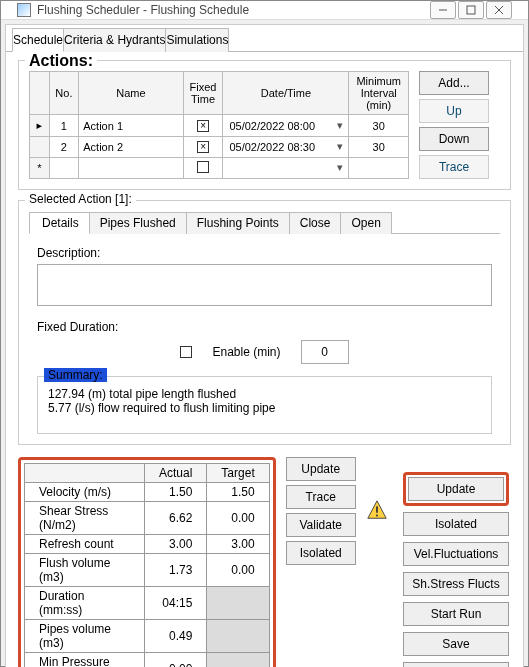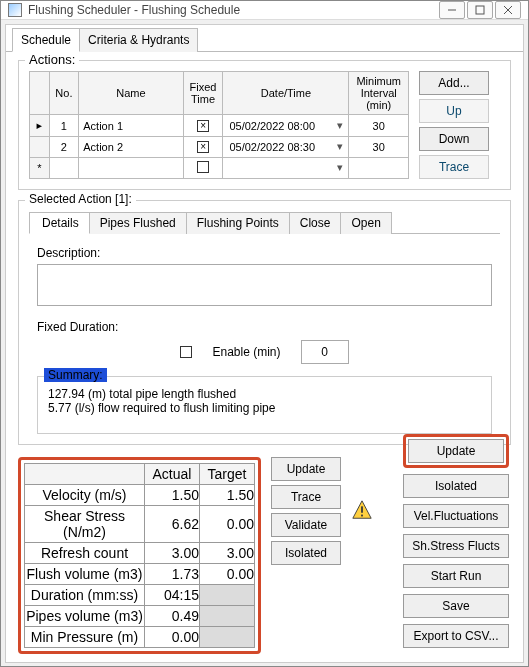--- a/index.html
+++ b/index.html
@@ -20,21 +20,21 @@
     background: #f0f0f0;
     display: flex;
     flex-direction: column;
   }
   .titlebar {
     height: 28px;
     background: #fff;
     border-bottom: 1px solid #ddd;
     display: flex;
     align-items: center;
-    padding: 0 7px;
+    padding: 0 16px;
   }
   .titlebar-icon {
     width: 14px; height: 14px;
     border: 1px solid #777;
     background: linear-gradient(135deg,#9cf,#fff);
     margin-right: 6px;
   }
   .titlebar-text { flex: 1; color: #444; font-size: 12px;}
   .win-btns { display: flex; gap: 2px; }
   .win-btn {
@@ -54,21 +54,21 @@
     flex-direction: column;
     position: relative;
   }
   .tabstrip {
     display: flex;
     border-bottom: 1px solid #bbb;
     padding: 0 6px;
     margin-top: 2px;
   }
   .tab {
-    padding: 4px 8px;
+    padding: 4px 0;
     border: 1px solid #bbb;
     border-bottom: none;
     background: #f3f3f3;
     margin-right: -1px;
     position: relative;
     top: 1px;
     cursor: default;
   }
   .tab.active {
     background: #fff;
@@ -85,21 +85,22 @@
     padding: 10px 10px 10px 10px;
     margin-bottom: 10px;
     position: relative;
   }
   .fieldset > .legend {
     position: absolute;
     top: -9px;
     left: 6px;
     background: #fff;
     padding: 0 4px;
-    font-size: 13px;
+    font-size: 16px;
+    font-weight: bold;
   }
   .actions-area { display: flex; gap: 10px; }
   .actions-table {
     border: 1px solid #999;
     border-collapse: collapse;
     width: 380px;
   }
   .actions-table th, .actions-table td {
     border: 1px solid #bbb;
     font-size: 11px;
@@ -183,26 +184,26 @@
   .red-outline {
     border: 3px solid #d2492a;
     border-radius: 4px;
     padding: 3px;
   }
   .metrics-table {
     border-collapse: collapse;
   }
   .metrics-table th, .metrics-table td {
     border:1px solid #999;
-    font-size:14px;
-    padding: 2px 0;
+    font-size:12px;
+    padding: 2px 14px;
     height: 18px;
   }
   .metrics-table th { background:#f4f4f4; font-weight:400; text-align:center;}
-  .metrics-table td.label { text-align:center; width:120px;margin-top:17px; }
+  .metrics-table td.label { text-align:left; width:120px;margin-top:17px; }
   .metrics-table td.num { text-align:right; width:55px;}
   .metrics-table td.shade { background:#dcdcdc;}
   .mid-btns { display:flex; flex-direction:column; gap:4px; width:70px;}
   .warn-icon {
     width:22px;height:22px;
   }
   .right-col {
     position:absolute;
     right: 14px;
     bottom: 14px;
@@ -242,20 +243,21 @@
             <line x1="9" y1="1" x2="1" y2="9" stroke="#555"></line>
           </svg>
       </div>
     </div>
   </div>
 
   <div class="client">
     <div class="tabstrip">
       <div class="tab active">Schedule</div>
       <div class="tab">Criteria &amp; Hydrants</div>
+      <div class="tab">Simulations</div>
     </div>
 
     <div class="tabbody">
 
       <div class="fieldset">
         <div class="legend">Actions:</div>
         <div class="actions-area">
           <table class="actions-table">
             <tbody>
                 <tr>

